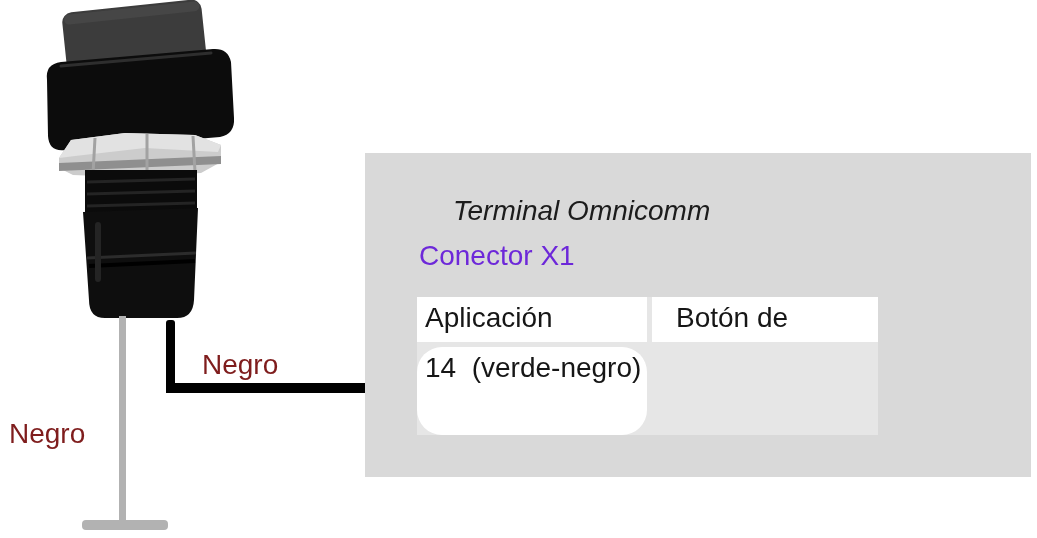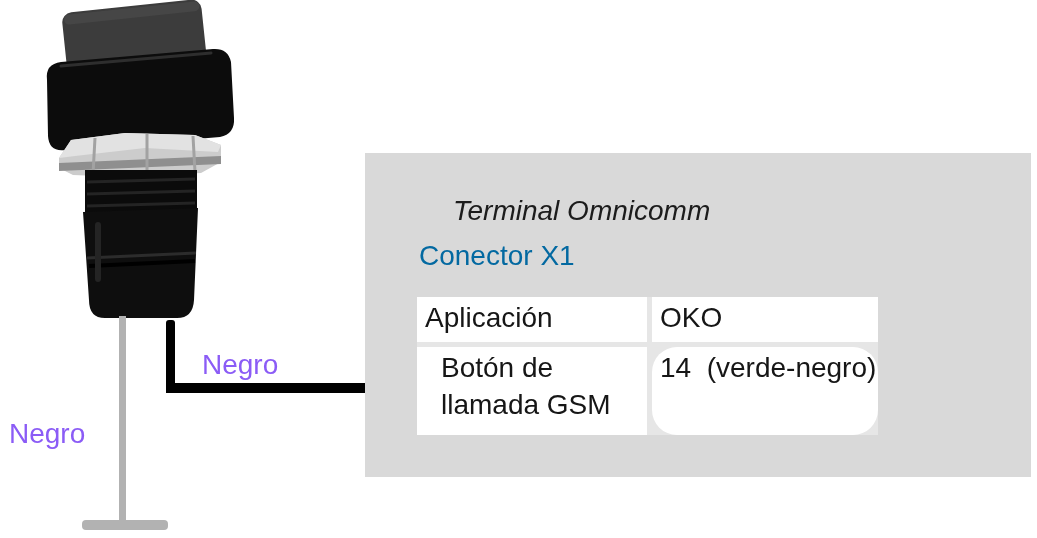--- a/index.html
+++ b/index.html
@@ -27,40 +27,40 @@
     left: 166px; top: 320px; width: 9px; height: 70px;
     background: #000000; border-radius: 3px 3px 0 0;
   }
   .wire-black-h {
     left: 166px; top: 383px; width: 250px; height: 10px;
     background: #000000;
   }
 
   
   .wire-label {
-    font-size: 28px; line-height: 36px; color: #8b5cf6;
+    font-size: 28px; line-height: 36px; color: #7f1d1d;
     white-space: nowrap;
   }
   .label-blanco { left: 9px;  top: 416px; }
   .label-negro  { left: 202px; top: 347px; }
 
   
   .panel {
     left: 365px; top: 153px; width: 666px; height: 324px;
     background: #d9d9d9;
   }
   .panel-title {
     left: 55px; top: 40px;
     font-size: 28px; line-height: 36px; font-style: italic;
     color: #1c1c1c; white-space: nowrap; margin-left: 33px;
   }
   .panel-subtitle {
     left: 54px; top: 85px;
     font-size: 28px; line-height: 36px;
-    color: #0369a1; white-space: nowrap;
+    color: #6d28d9; white-space: nowrap;
   }
 
   
   .pin-table {
     left: 52px; top: 144px; width: 461px; height: 138px;
     display: grid;
     grid-template-columns: 230px 1fr;
     grid-template-rows: 45px 1fr;
     gap: 5px;
     background: #e6e6e6;
@@ -114,20 +114,19 @@
 
   <div class="abs wire-label label-blanco">Negro</div>
   <div class="abs wire-label label-negro">Negro</div>
 
   <div class="abs panel">
     <div class="abs panel-title">Terminal Omnicomm</div>
     <div class="abs panel-subtitle">Conector X1</div>
 
     <div class="abs pin-table">
       <div class="cell">Aplicación</div>
-      <div class="cell">OKO</div>
       <div class="cell multiline">Botón de
 llamada GSM</div>
       <div class="cell keepspace">14  (verde-negro)</div>
     </div>
   </div>
 
 </div>
 
 </body></html>

